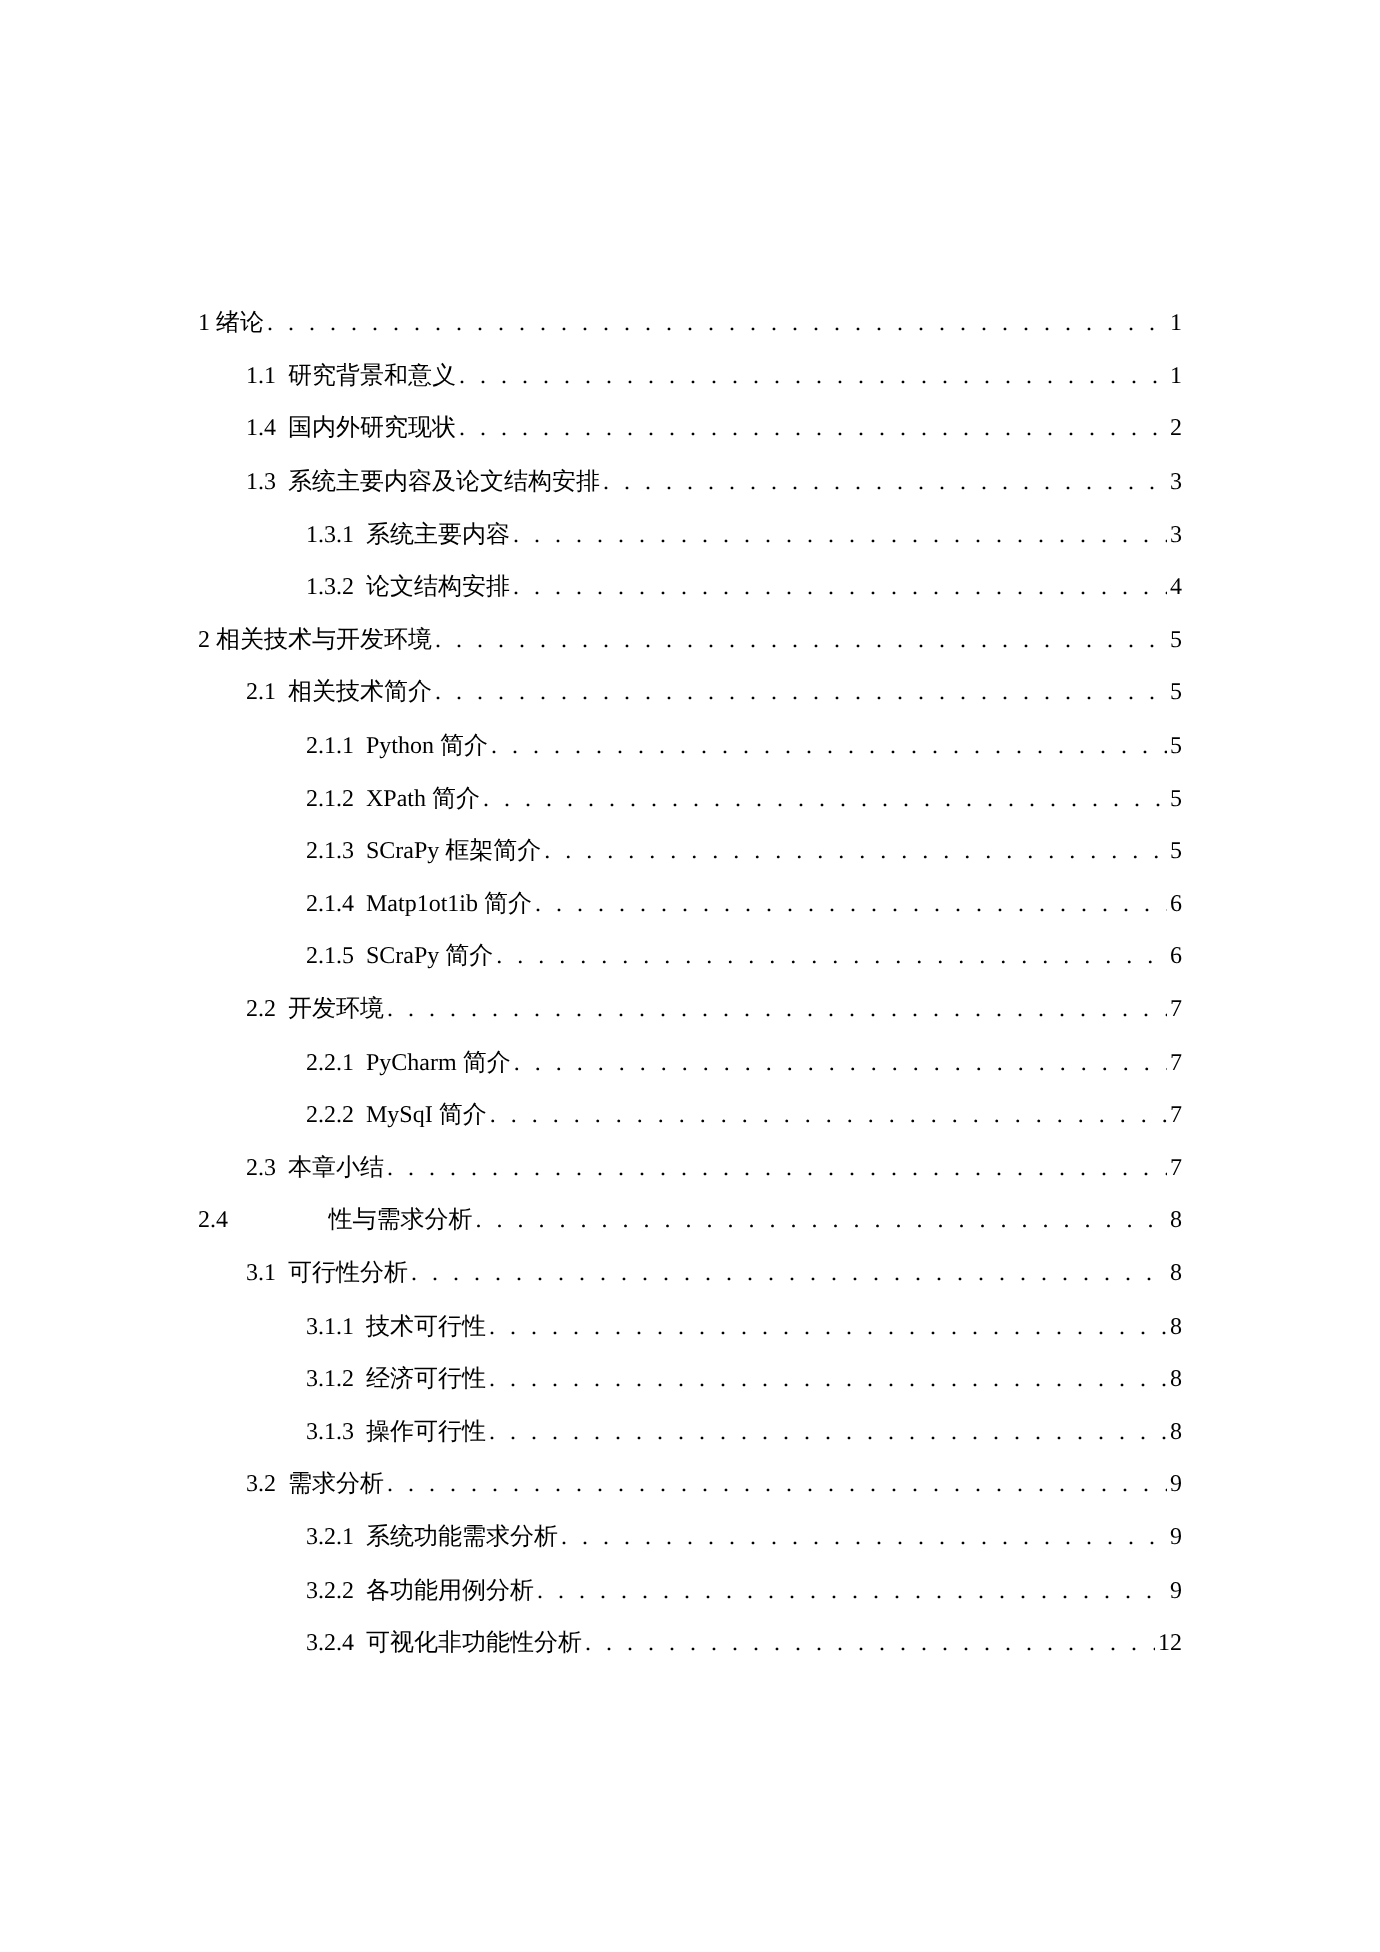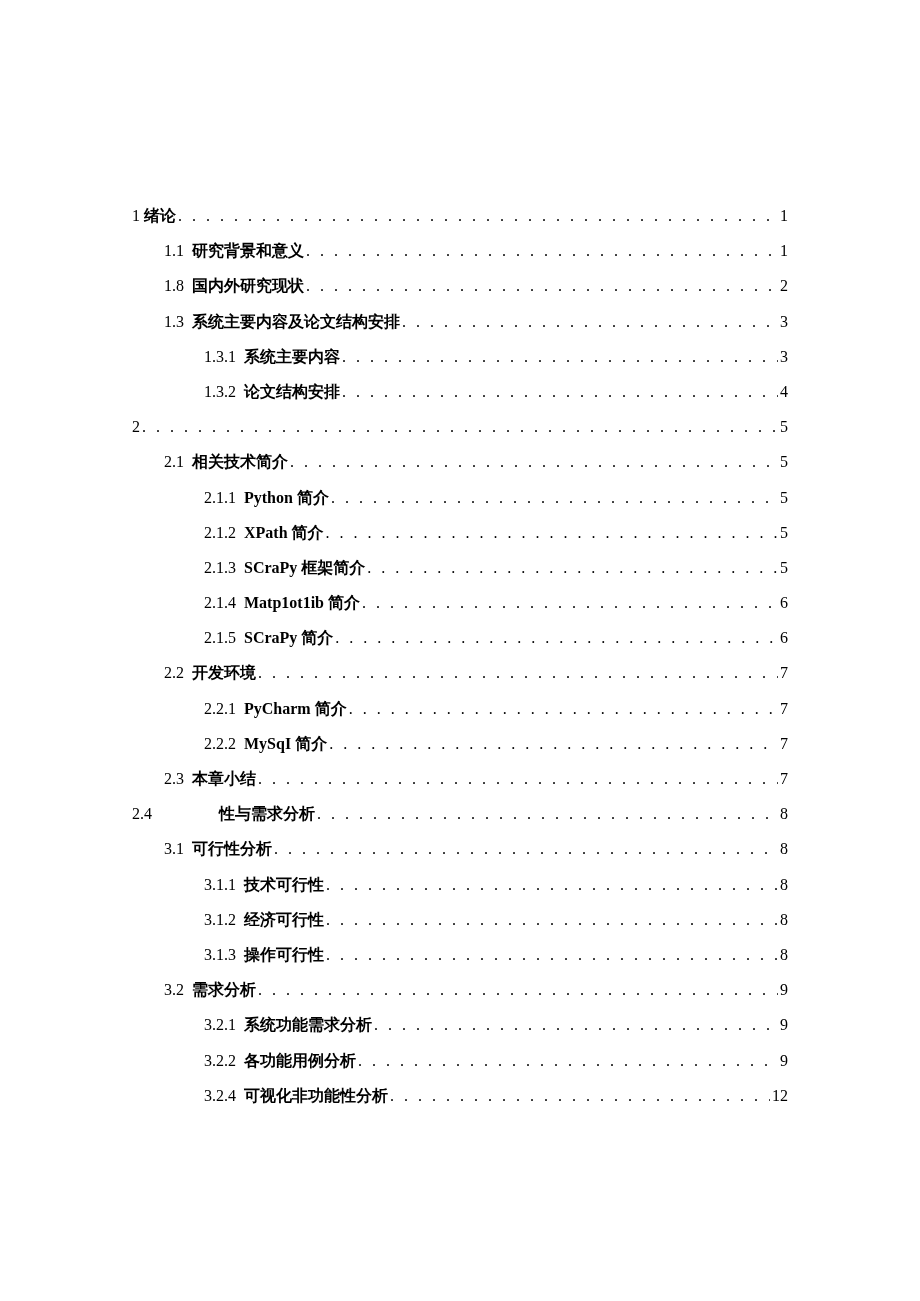--- a/index.html
+++ b/index.html
@@ -24,21 +24,20 @@
     .toc-entry.level-0 { padding-left: 0; }
     .toc-entry.level-1 { padding-left: 32px; }
     .toc-entry.level-2 { padding-left: 72px; }
     .toc-entry.odd { padding-left: 0; }
     .toc-num {
       flex: 0 0 auto;
     }
     .toc-title {
       flex: 0 0 auto;
       margin-left: 8px;
-      font-weight: bold;
     }
     .toc-entry.level-0 .toc-title { margin-left: 4px; }
     .toc-leader {
       flex: 1 1 auto;
       overflow: hidden;
       letter-spacing: 3px;
       margin: 0 2px;
     }
     .toc-leader::after {
       content: ". . . . . . . . . . . . . . . . . . . . . . . . . . . . . . . . . . . . . . . . . . . . . . . . . . . . . . . . . . . . . . . . . . . . . . . . . . . . . . . . . . . . . . . . . . . . . . . . . . . . . . . . . . . . . . . . . . . . . . . . .";
@@ -64,21 +63,21 @@
       <span class="toc-leader"></span>
       <span class="toc-page">1</span>
     </div>
     <div class="toc-entry level-1">
       <span class="toc-num">1.1</span>
       <span class="toc-title">研究背景和意义</span>
       <span class="toc-leader"></span>
       <span class="toc-page">1</span>
     </div>
     <div class="toc-entry level-1">
-      <span class="toc-num">1.8</span>
+      <span class="toc-num">1.4</span>
       <span class="toc-title">国内外研究现状</span>
       <span class="toc-leader"></span>
       <span class="toc-page">2</span>
     </div>
     <div class="toc-entry level-1">
       <span class="toc-num">1.3</span>
       <span class="toc-title">系统主要内容及论文结构安排</span>
       <span class="toc-leader"></span>
       <span class="toc-page">3</span>
     </div>
@@ -89,20 +88,21 @@
       <span class="toc-page">3</span>
     </div>
     <div class="toc-entry level-2">
       <span class="toc-num">1.3.2</span>
       <span class="toc-title">论文结构安排</span>
       <span class="toc-leader"></span>
       <span class="toc-page">4</span>
     </div>
     <div class="toc-entry level-0">
       <span class="toc-num">2</span>
+      <span class="toc-title">相关技术与开发环境</span>
       <span class="toc-leader"></span>
       <span class="toc-page">5</span>
     </div>
     <div class="toc-entry level-1">
       <span class="toc-num">2.1</span>
       <span class="toc-title">相关技术简介</span>
       <span class="toc-leader"></span>
       <span class="toc-page">5</span>
     </div>
     <div class="toc-entry level-2">

